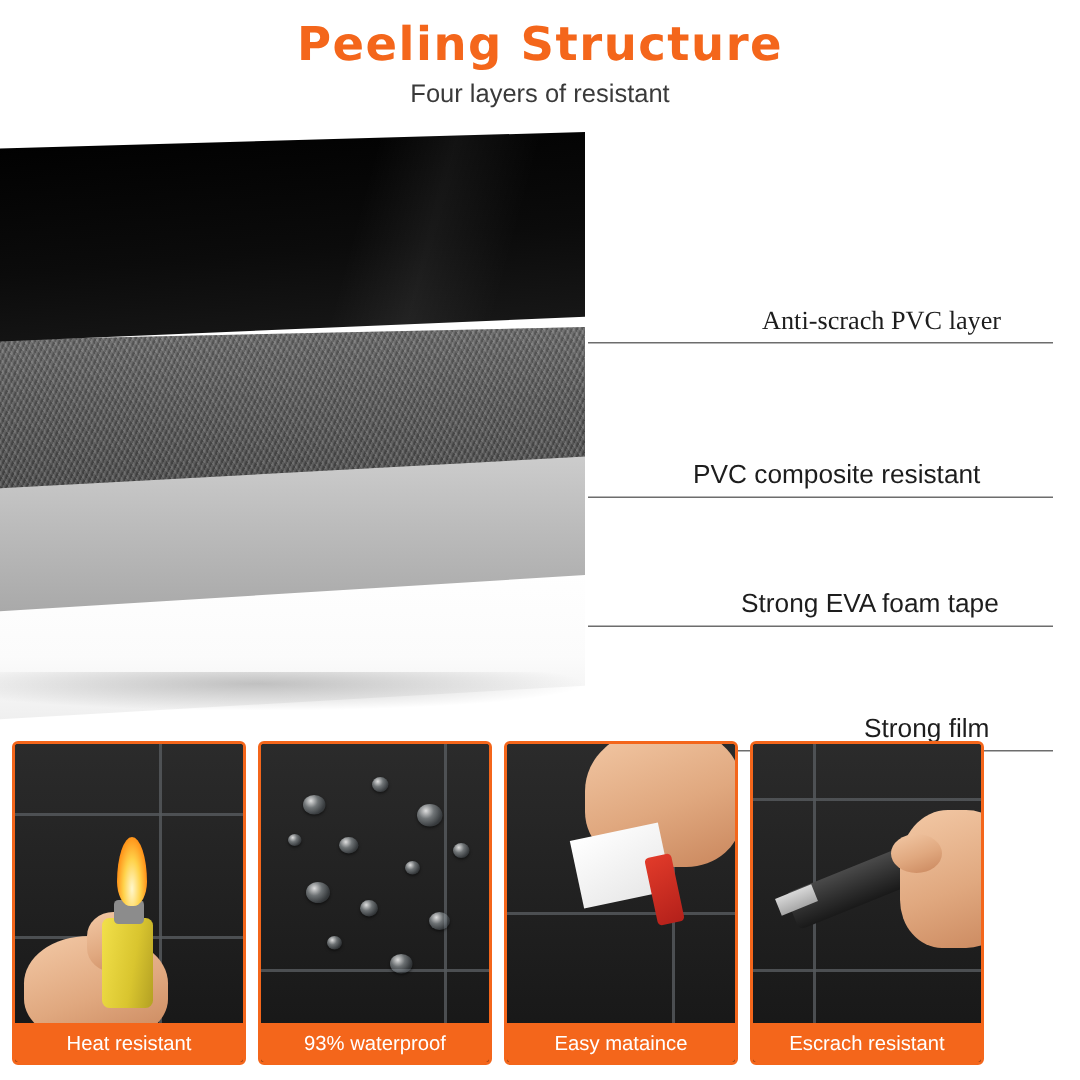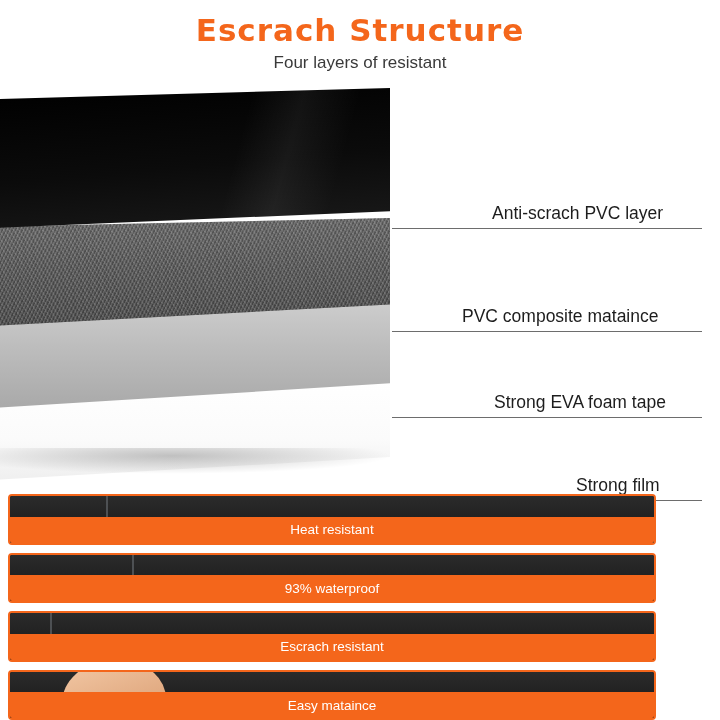--- a/index.html
+++ b/index.html
@@ -84,39 +84,38 @@
   .callout .lbl{
     position:absolute;
     left:0;bottom:4px;
     font-size:17.5px;
     color:#1d1d1d;
     white-space:nowrap;
     font-family:"Liberation Sans", sans-serif;
   }
   #c1{left:392px;top:150px;width:310px;}
   #c1 .rule{width:310px;}
-  #c1 .lbl{left:100px;}
+  #c1 .lbl{left:116px;font-family:Liberation Serif, serif;}
   #c2{left:392px;top:253px;width:310px;}
   #c2 .rule{width:310px;}
   #c2 .lbl{left:70px;}
   #c3{left:392px;top:339px;width:310px;}
   #c3 .rule{width:310px;}
   #c3 .lbl{left:102px;}
   #c4{left:392px;top:422px;width:310px;}
   #c4 .rule{width:310px;}
   #c4 .lbl{left:184px;}
 
   
   #features{
     position:absolute;left:0;top:494px;width:664px;height:226px;
     display:flex;
     gap:8px;
     padding:0 8px;
     box-sizing:border-box;
-    flex-direction:column;
   }
   .feature{
     position:relative;
     flex:1 1 0;
     height:212px;
     border:2px solid #F4661B;
     border-radius:4px;
     overflow:hidden;
     background:#111;
   }
@@ -181,42 +180,42 @@
   .red-tool{
     position:absolute;
     background:linear-gradient(160deg,#e23b2a 0%,#b3201a 100%);
     transform:rotate(-12deg);
   }
 </style>
 </head>
 <body>
 
 <div id="header">
-  <div id="title">Escrach  Structure</div>
+  <div id="title">Peeling  Structure</div>
   <div id="subtitle">Four layers of resistant</div>
 </div>
 
 <div id="diagram">
 
   <div class="layer" id="layer4"></div>
   <div class="layer" id="layer3"></div>
   <div class="layer" id="layer2"></div>
   <div class="layer" id="layer1">
     <div class="gloss"></div>
   </div>
   <div id="shadow-base"></div>
 
   <div class="callout" id="c1">
     <div class="rule"></div>
     <div class="lbl">Anti-scrach PVC layer</div>
   </div>
 
   <div class="callout" id="c2">
     <div class="rule"></div>
-    <div class="lbl">PVC composite mataince</div>
+    <div class="lbl">PVC composite resistant</div>
   </div>
 
   <div class="callout" id="c3">
     <div class="rule"></div>
     <div class="lbl">Strong EVA foam tape</div>
   </div>
 
   <div class="callout" id="c4">
     <div class="rule"></div>
     <div class="lbl">Strong film</div>
@@ -255,35 +254,35 @@
     <div class="drop" style="left:112px;top:112px;width:14px;height:12px;"></div>
     <div class="drop" style="left:44px;top:128px;width:10px;height:9px;"></div>
     <div class="drop" style="left:86px;top:140px;width:15px;height:13px;"></div>
     <div class="drop" style="left:128px;top:66px;width:11px;height:10px;"></div>
     <div class="drop" style="left:18px;top:60px;width:9px;height:8px;"></div>
     <div class="caption">93% waterproof</div>
   </div>
 
   <div class="feature">
     <div class="tilebg">
+      <div class="tileline" style="left:0;top:112px;width:100%;height:2px;"></div>
+      <div class="tileline" style="left:110px;top:0;width:2px;height:100%;"></div>
+    </div>
+    <div class="hand" style="left:52px;top:-10px;width:104px;height:92px;border-radius:45% 40% 35% 40%;"></div>
+    <div class="cloth" style="left:46px;top:58px;width:60px;height:46px;"></div>
+    <div class="red-tool" style="left:96px;top:74px;width:18px;height:46px;border-radius:3px;"></div>
+    <div class="caption">Easy mataince</div>
+  </div>
+
+  <div class="feature">
+    <div class="tilebg">
       <div class="tileline" style="left:0;top:36px;width:100%;height:2px;"></div>
       <div class="tileline" style="left:0;top:150px;width:100%;height:2px;"></div>
       <div class="tileline" style="left:40px;top:0;width:2px;height:100%;"></div>
     </div>
     <div class="knife" style="left:22px;top:78px;width:112px;height:26px;"></div>
     <div class="blade" style="left:16px;top:98px;width:26px;height:12px;"></div>
     <div class="hand" style="left:98px;top:44px;width:80px;height:92px;border-radius:40% 45% 45% 35%;"></div>
     <div class="hand" style="left:92px;top:60px;width:34px;height:26px;border-radius:50%;"></div>
     <div class="caption">Escrach resistant</div>
   </div>
 
-  <div class="feature">
-    <div class="tilebg">
-      <div class="tileline" style="left:0;top:112px;width:100%;height:2px;"></div>
-      <div class="tileline" style="left:110px;top:0;width:2px;height:100%;"></div>
-    </div>
-    <div class="hand" style="left:52px;top:-10px;width:104px;height:92px;border-radius:45% 40% 35% 40%;"></div>
-    <div class="cloth" style="left:46px;top:58px;width:60px;height:46px;"></div>
-    <div class="red-tool" style="left:96px;top:74px;width:18px;height:46px;border-radius:3px;"></div>
-    <div class="caption">Easy mataince</div>
-  </div>
-
 </div>
 
 </body></html>

